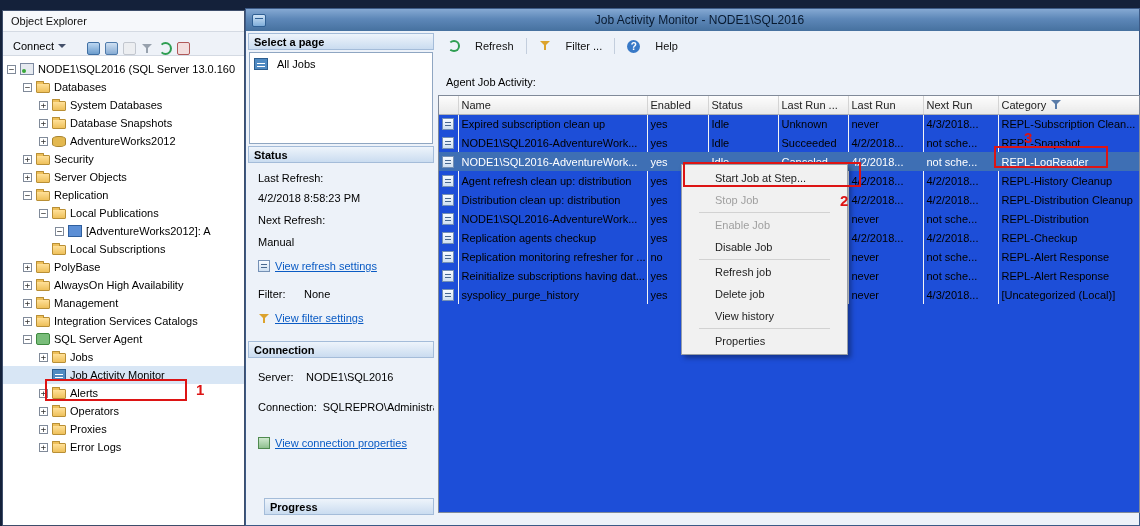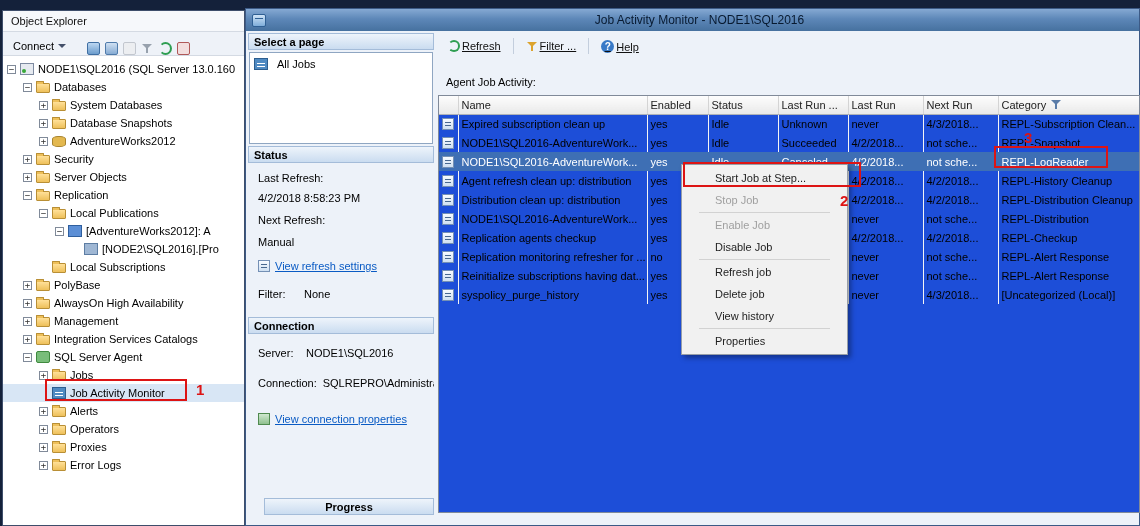--- a/index.html
+++ b/index.html
@@ -64,26 +64,26 @@
   .ic-page { flex:none; width:12px; height:12px; background:linear-gradient(#f8fbff,#cfe0f2); border:1px solid #7490b5; position:relative; }
   .ic-page::after { content:""; position:absolute; left:2px; top:3px; right:2px; height:1px; background:#48688f; box-shadow:0 3px 0 #48688f; }
   .ic-conn { flex:none; width:12px; height:12px; background:linear-gradient(#cfe8cf,#8fc08f); border:1px solid #4f8a4f; }
   .funnel { position:relative; width:12px; height:11px; display:inline-block; flex:none; }
   .funnel::before { content:""; position:absolute; left:1px; top:1px; border-left:5px solid transparent; border-right:5px solid transparent; border-top:5px solid var(--fc,#4a84c0); }
   .funnel::after { content:""; position:absolute; left:5px; top:5px; width:2px; height:5px; background:var(--fc,#4a84c0); }
   .link-funnel { --fc:#dca32e; }
   .tb-funnel { --fc:#dca32e; }
   .cat-funnel { --fc:#5a7ca8; margin-left:4px; vertical-align:-1px; }
   .spacer16 { height:16px; }
-  .progress-header { position:absolute; top:465px; left:16px; right:0;text-align:center; }
+  .progress-header { position:absolute; top:465px; left:16px; right:0; }
 
   
   .main-pane { position:absolute; left:190px; top:2px; right:2px; bottom:0; }
   .jam-toolbar { height:26px; display:flex; align-items:center; padding:0 6px; gap:3px; }
-  .tbtn { display:flex; align-items:flex-end; gap:2px; padding:2px 5px; border:1px solid transparent; color:#111;text-decoration:underline; }
+  .tbtn { display:flex; align-items:flex-start; gap:15px; padding:2px 5px; border:1px solid transparent; color:#111; }
   .tsep { width:1px; height:16px; background:#c3cedd; margin:0 3px; }
   .ic-refresh { width:12px; height:12px; border:2px solid #2f9e52; border-radius:50%; border-left-color:transparent; display:inline-block; }
   .ic-help { width:13px; height:13px; border-radius:50%; background:#3879c7; color:#fff; font-size:10px; font-weight:bold; line-height:13px; text-align:center; display:inline-block; }
   .ic-help::after { content:"?"; }
   .grid-caption { margin:16px 0 0 10px; height:14px; line-height:14px; }
   .grid { position:absolute; left:2px; top:62px; width:702px; bottom:12px; background:#1d4ed8; border:1px solid #808a99; overflow:hidden; }
   table.jobs-table { border-collapse:collapse; table-layout:fixed; width:700px; }
   .jobs-table th { font-weight:normal; text-align:left; height:18px; padding:0 3px; background:linear-gradient(#fdfdfd,#e9e9e9); border-right:1px solid #d4d4d4; border-bottom:1px solid #aeb2b8; white-space:nowrap; overflow:hidden; color:#222; }
   .jobs-table td { height:19px; padding:0 3px; white-space:nowrap; overflow:hidden; border-right:1px solid #f4f4f4; }
   .jobs-table tr.selrow td { background:#3e6fb4; color:#fff; border-right-color:#3e6fb4; }
@@ -171,25 +171,20 @@
         <div class="tree-row" style="padding-left: 36px;">
           <span class="exp">−</span>
           <span class="ti ti-folder"></span>
           <span class="tl">Local Publications</span>
         </div>
         <div class="tree-row" style="padding-left: 52px;">
           <span class="exp">−</span>
           <span class="ti ti-publication"></span>
           <span class="tl">[AdventureWorks2012]: A</span>
         </div>
-        <div class="tree-row" style="padding-left: 68px;">
-          <span class="exp noexp"></span>
-          <span class="ti ti-subscription"></span>
-          <span class="tl">[NODE2\SQL2016].[Pro</span>
-        </div>
         <div class="tree-row" style="padding-left: 36px;">
           <span class="exp noexp"></span>
           <span class="ti ti-folder"></span>
           <span class="tl">Local Subscriptions</span>
         </div>
         <div class="tree-row" style="padding-left: 20px;">
           <span class="exp">+</span>
           <span class="ti ti-folder"></span>
           <span class="tl">PolyBase</span>
         </div>
@@ -268,20 +263,24 @@
           <div class="sb-line mt6">4/2/2018 8:58:23 PM</div>
           <div class="sb-line mt8">Next Refresh:</div>
           <div class="sb-line mt8">Manual</div>
           <div class="sb-line mt10 linkline">
             <span class="ic-page"></span>
             <span class="link">View refresh settings</span>
           </div>
           <div class="sb-line mt14 pairline">
             <span class="plabel w46">Filter:</span>
             <span>None</span>
+          </div>
+          <div class="sb-line mt10 linkline">
+            <span class="funnel link-funnel"></span>
+            <span class="link">View filter settings</span>
           </div>
           <div class="spacer16"></div>
         </div>
 
         <div class="pane-header">Connection</div>
         <div class="pane-body">
           <div class="sb-line mt12 pairline">
             <span class="plabel w48">Server:</span>
             <span>NODE1\SQL2016</span>
           </div>

